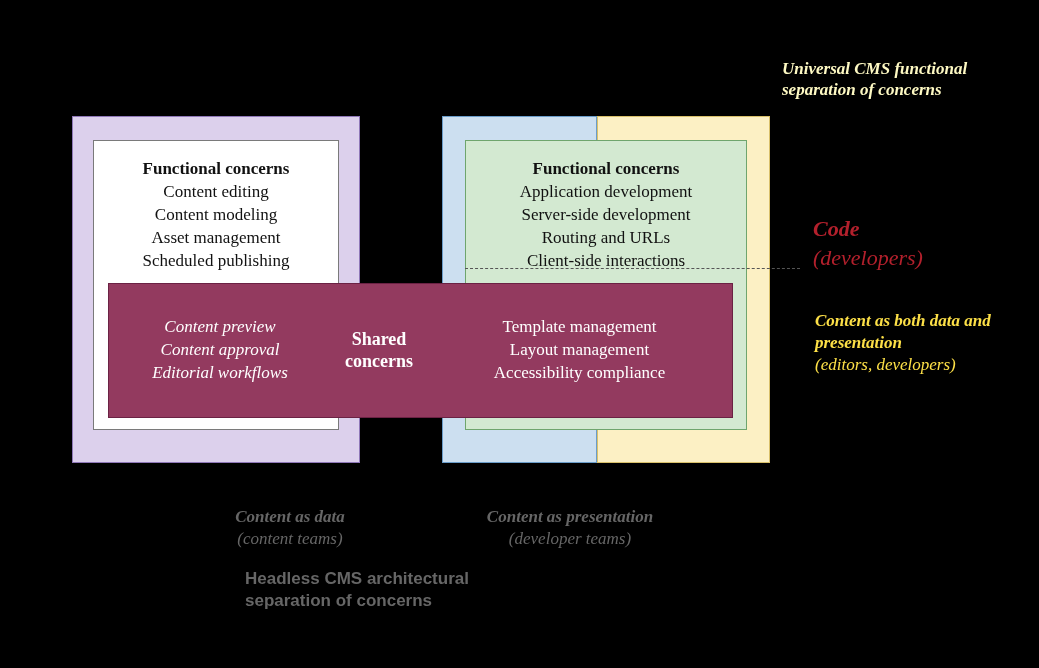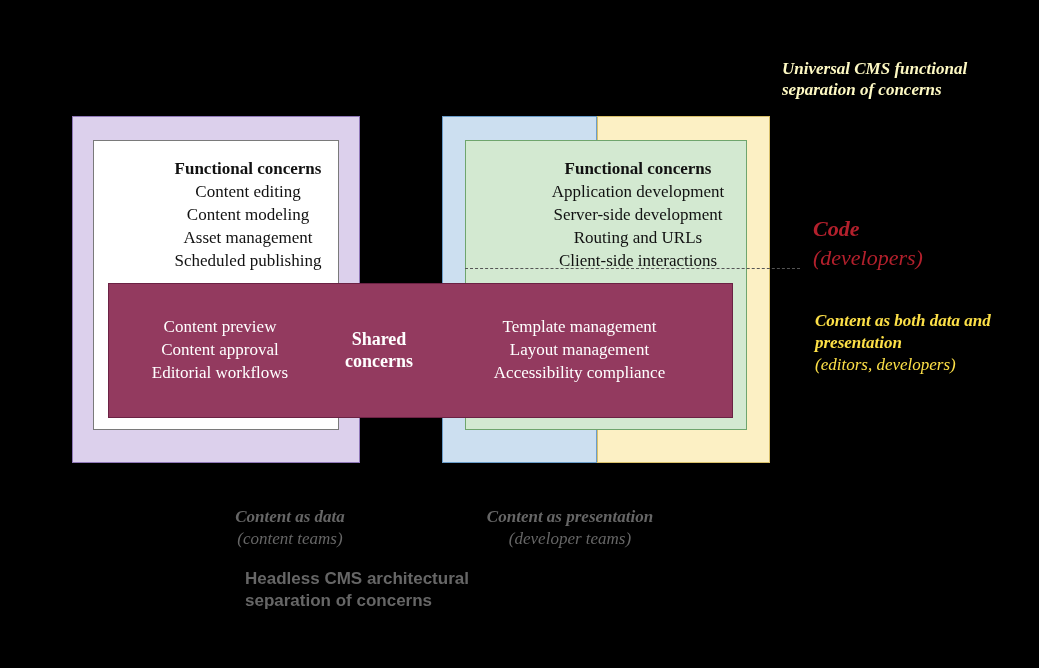--- a/index.html
+++ b/index.html
@@ -112,31 +112,30 @@
     border: 1.5px solid #6b2244;
     color: #fff;
     display: flex;
     align-items: center;
   }
   .shared-col {
     text-align: center;
     font-size: 17px;
     line-height: 1.35;
   }
-  .shared-left { width: 210px; padding-left: 12px; }
+  .shared-left { width: 210px; padding-left: 12px; font-style: italic; }
   .shared-mid { width: 120px; font-weight: bold; font-size: 18px; line-height:1.2;}
   .shared-right { flex:1; padding-right: 12px; }
 
   .func-block {
     position: absolute;
     text-align: center;
     font-size: 17px;
     line-height: 1.35;
     color: #111;
-    margin-left: 32px;
   }
   .func-left { left: 93px; top: 158px; width: 246px; }
   .func-right { left: 465px; top: 158px; width: 282px; }
   .fc-head { font-weight: bold; }
 
   .bottom-label {
     position: absolute;
     text-align: center;
     color: #666;
     font-size: 17px;

